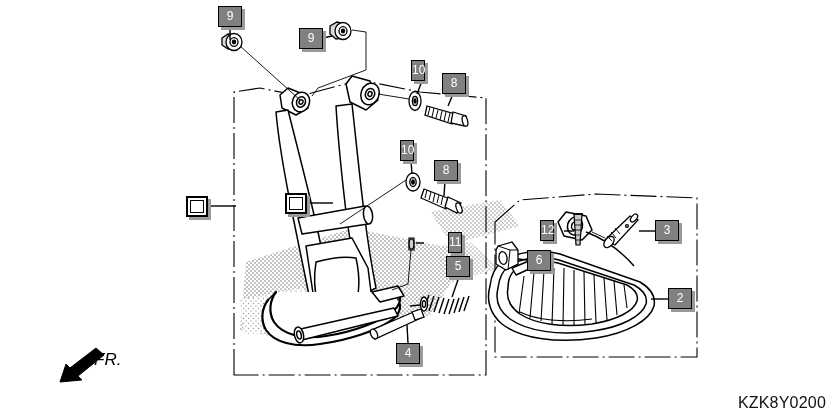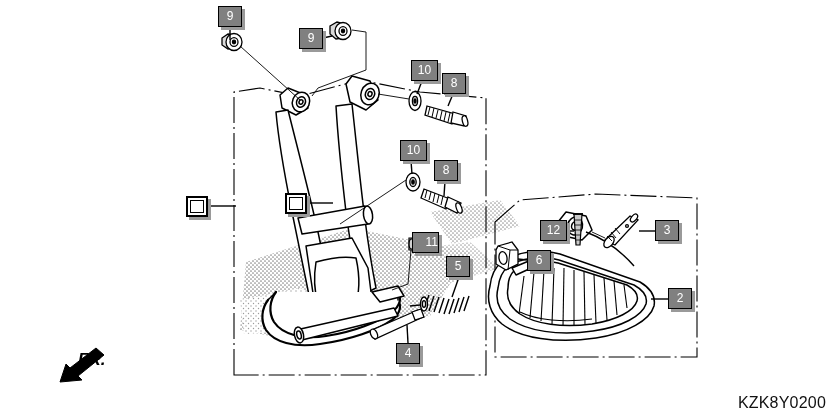--- a/index.html
+++ b/index.html
@@ -33,21 +33,21 @@
     box-shadow: 3px 3px 0 0 #9a9a9a;
     color: #ffffff;
     font-size: 12px;
     line-height: 19px;
     text-align: center;
     font-family: "Liberation Sans", sans-serif;
     box-sizing: border-box;
     z-index: 20;
   }
   .callout.wide {
-    width: 27px;
+    width: 14px;
   }
   .callout-blank {
     position: absolute;
     width: 22px;
     height: 21px;
     background: #ffffff;
     border: 2px solid #000000;
     box-shadow: 3px 3px 0 0 #9a9a9a;
     box-sizing: border-box;
     z-index: 20;
@@ -71,24 +71,24 @@
   }
   #fr-indicator {
     position: absolute;
     left: 38px;
     top: 348px;
     width: 86px;
     height: 48px;
   }
   #fr-indicator .fr-text {
     position: absolute;
-    left: 40px;
+    left: 56px;
     top: 2px;
     font-size: 17px;
-    font-weight: bold;
+    font-weight: normal;
     font-style: italic;
     color: #000000;
     font-family: "Liberation Sans", sans-serif;
   }
 </style>
 </head>
 <body>
 
 <div id="diagram-page">
 
@@ -330,21 +330,21 @@
       <path d="M104,355 L78,376 L82,380 L60,382 L66,364 L70,368 L96,348 Z" fill="#000000" stroke="#000000" stroke-width="1"></path>
     </g>
   </svg>
 
   <div class="callout" style="left:218px; top:6px;">9</div>
   <div class="callout" style="left:299px; top:28px;">9</div>
   <div class="callout wide" style="left:411px; top:60px;">10</div>
   <div class="callout" style="left:442px; top:73px;">8</div>
   <div class="callout wide" style="left:400px; top:140px;">10</div>
   <div class="callout" style="left:434px; top:160px;">8</div>
-  <div class="callout wide" style="left:412px; top:232px;text-align:right;">11</div>
+  <div class="callout wide" style="left:448px; top:232px;text-align:right;">11</div>
   <div class="callout" style="left:446px; top:256px;">5</div>
   <div class="callout" style="left:396px; top:343px;">4</div>
   <div class="callout wide" style="left:540px; top:220px;">12</div>
   <div class="callout" style="left:527px; top:250px;">6</div>
   <div class="callout" style="left:655px; top:220px;">3</div>
   <div class="callout" style="left:668px; top:288px;">2</div>
 
   <div class="callout-blank" style="left:186px; top:196px;">
     <span class="inner"></span>
   </div>

